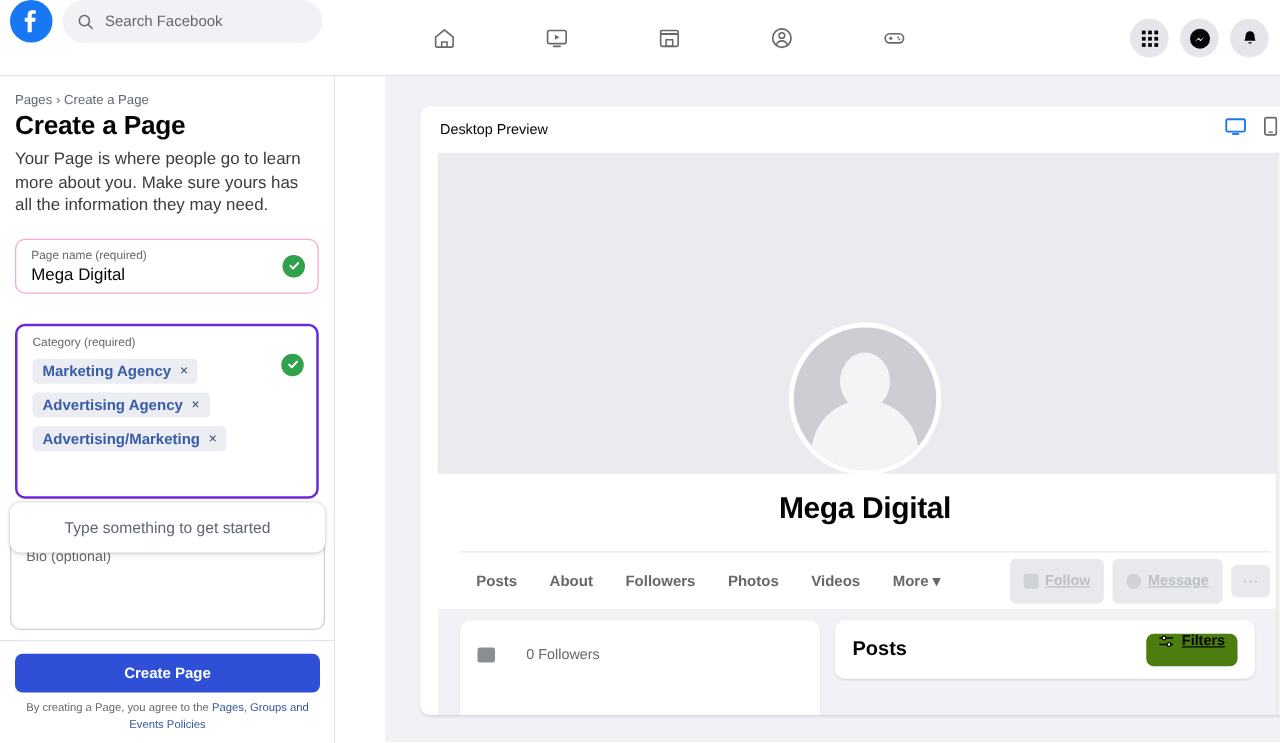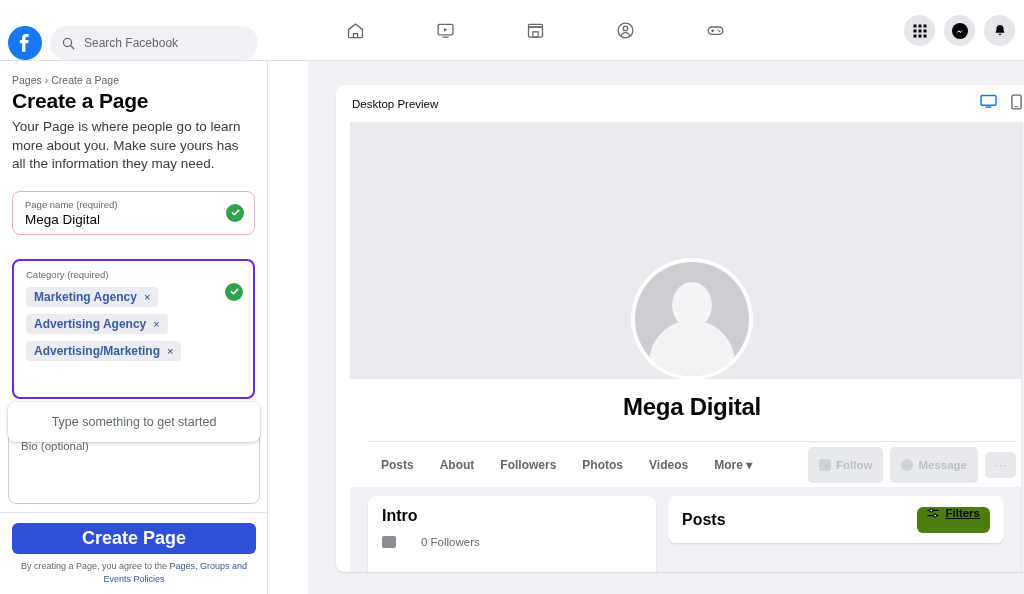--- a/index.html
+++ b/index.html
@@ -10,21 +10,21 @@
     overflow: hidden;
   }
   #app { position: relative; width: 1024px; height: 594px; }
 
   
   .topbar {
     position: absolute; top: 0; left: 0;
     width: 1024px; height: 61px;
     background: #ffffff;
     border-bottom: 1px solid #dfe2e6;
-    display: flex; align-items: flex-end;
+    display: flex; align-items: flex-start;
   }
   .tb-left { display: flex; align-items: center; padding-left: 8px; }
   .fb-logo {
     width: 34px; height: 34px; border-radius: 50%;
     background: #1877f2; position: relative; flex: none;
   }
   .fb-logo svg { position: absolute; top: 0; left: 0; }
   .search-pill {
     display: flex; align-items: center; gap: 9px;
     width: 208px; height: 34px; margin-left: 8px;
@@ -123,21 +123,21 @@
 
   .lp-footer {
     position: absolute; left: 0; bottom: 0; width: 268px;
     background: #fff; border-top: 1px solid #e4e6eb;
     padding: 10px 12px 8px 12px;
   }
   .create-btn {
     width: 100%; height: 31px;
     background: #2e4fd6; color: #fff;
     border: none; border-radius: 6px;
-    font-size: 18px; font-weight: bold;
+    font-size: 12px; font-weight: bold;
     font-family: "Liberation Sans", sans-serif;
     cursor: pointer;
   }
   .terms {
     font-size: 9px; color: #65676b; text-align: center;
     margin-top: 6px; line-height: 1.45;
   }
 
   
   .rightarea {
@@ -198,20 +198,21 @@
     padding: 0 13px; cursor: pointer; white-space: nowrap;
   }
   .pv-actions { margin-left: auto; display: flex; align-items: center; gap: 7px; }
   .dis-btn {
     display: flex; align-items: center; gap: 5px;
     background: #e7e9ec; color: #bcc0c4;
     border: none; border-radius: 5px;
     height: 36px; padding: 3px 11px;
     font-size: 11.5px; font-weight: bold;
     font-family: "Liberation Sans", sans-serif;
+    text-decoration: underline;
   }
   .dis-ico {
     width: 12px; height: 12px; border-radius: 3px; background: #cfd2d6; flex: none;
   }
   .dis-ico.round { border-radius: 50%; }
   .dots-btn {
     background: #e7e9ec; border: none; border-radius: 5px;
     height: 26px; width: 31px; color: #bcc0c4; font-size: 13px;
     display:flex; align-items:center; justify-content:center;
   }
@@ -461,21 +462,20 @@
             <button class="dis-btn">
               <span class="dis-ico round"></span>
               <span>Message</span>
             </button>
             <button class="dots-btn">···</button>
           </span>
         </div>
 
         <div class="pv-lower">
           <div class="card card-intro">
-            <div class="card-h">Intro</div>
             <div class="intro-row">
               <span class="intro-ico"></span>
               <span>0 Followers</span>
             </div>
           </div>
           <div class="card card-posts">
             <div class="card-h">Posts</div>
             <button class="filters-btn">
               <span>
                 <svg width="12" height="12" viewBox="0 0 14 14">

